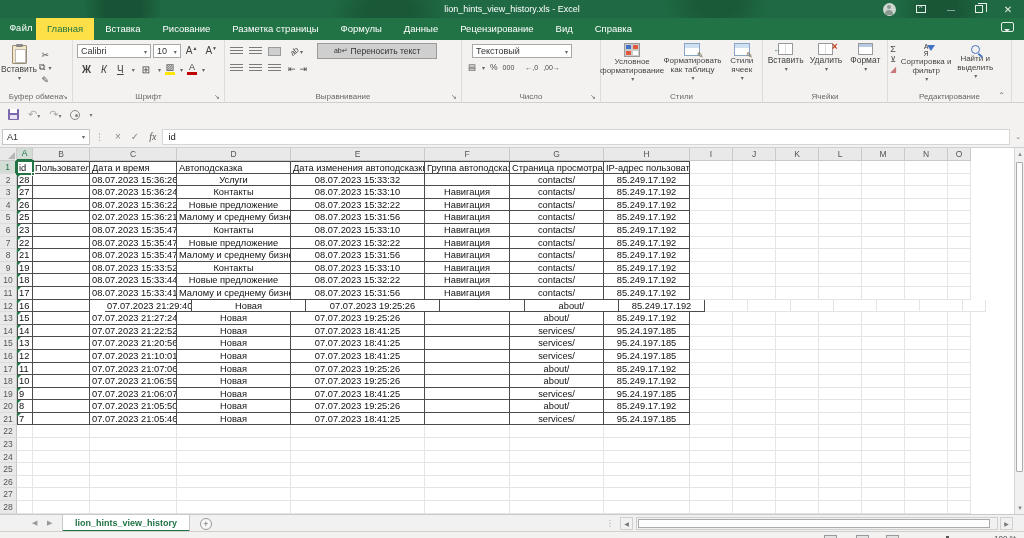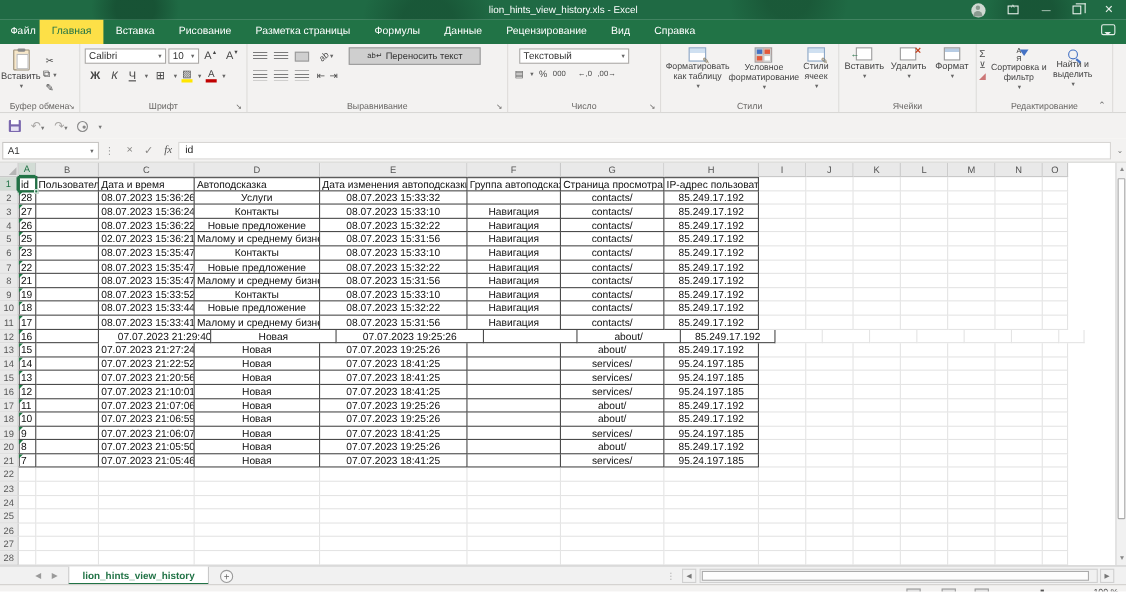--- a/index.html
+++ b/index.html
@@ -268,33 +268,33 @@
         <span class="icon">%</span>
         <span class="icon" style="font-size:7px;">000</span>
         <span class="icon" style="font-size:7px; margin-left:6px;">←,0</span>
         <span class="icon" style="font-size:7px;">,00→</span>
       </div>
       <div class="glabel">Число</div>
       <div class="launch">↘</div>
     </div>
 
     <div class="rgroup g-sty">
-      <div class="bigbtn" style="width:62px; font-size:8px;">
-        <span class="tblicon"></span>
-        <span>Форматировать как таблицу</span>
-          <span class="dd">▾</span>
-      </div>
       <div class="bigbtn" style="width:58px; font-size:8px;">
         <span class="cfgrid">
             <i class="b"></i>
             <i class="r"></i>
             <i class="r"></i>
             <i></i>
           </span>
         <span>Условное форматирование</span>
+          <span class="dd">▾</span>
+      </div>
+      <div class="bigbtn" style="width:62px; font-size:8px;">
+        <span class="tblicon"></span>
+        <span>Форматировать как таблицу</span>
           <span class="dd">▾</span>
       </div>
       <div class="bigbtn" style="width:36px; font-size:8px;">
         <span class="tblicon"></span>
         <span>Стили ячеек</span>
           <span class="dd">▾</span>
       </div>
       <div class="glabel">Стили</div>
     </div>
 

